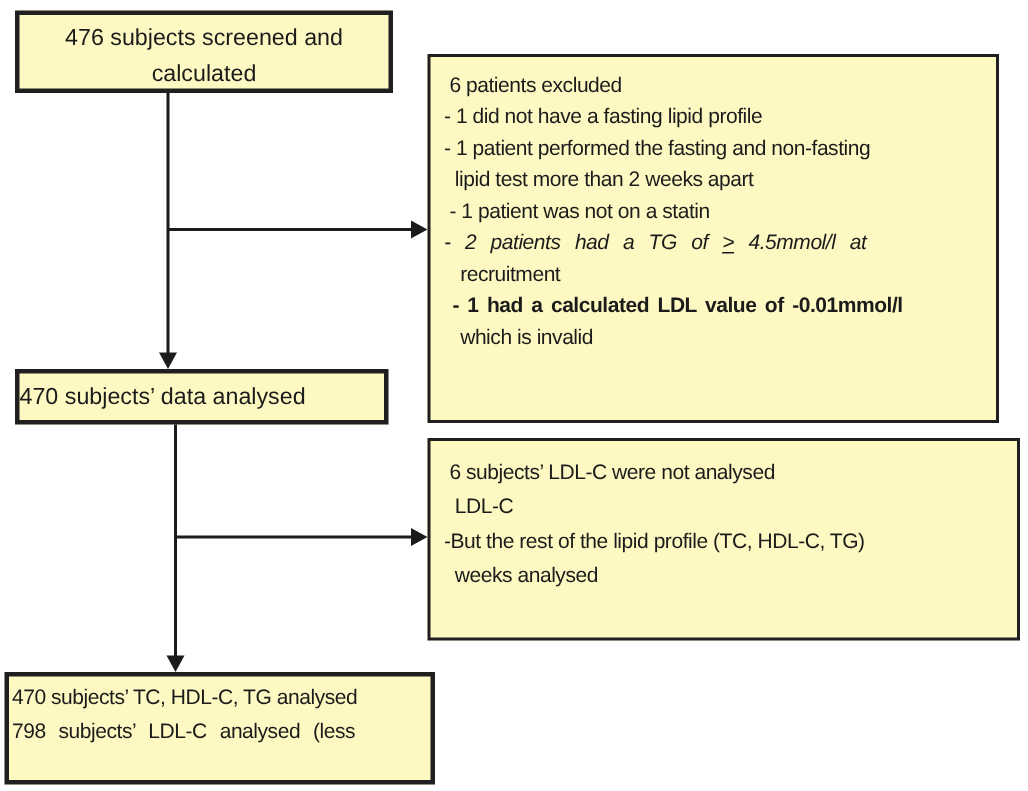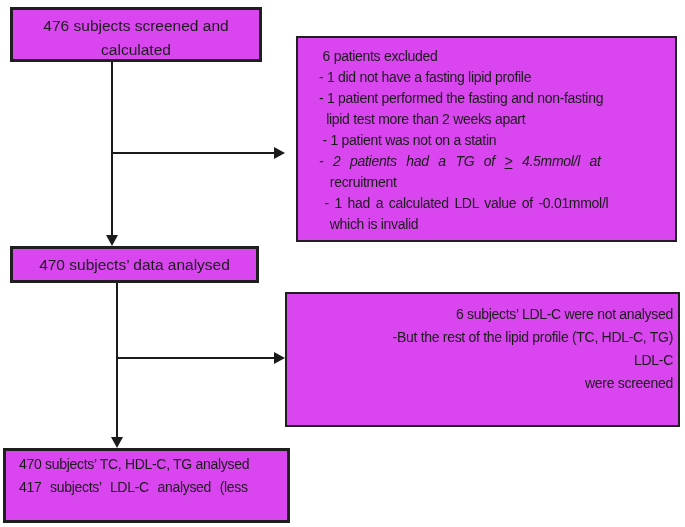--- a/index.html
+++ b/index.html
@@ -13,62 +13,61 @@
     width: 685px;
     height: 527px;
     background: #ffffff;
     font-family: "Liberation Sans", "DejaVu Sans", sans-serif;
     color: #1b1b1b;
   }
   .box {
     position: absolute;
     box-sizing: border-box;
     border: 3px solid #1f1f1f;
-    background: #d946ef;
+    background: #fef9c3;
     white-space: pre-wrap;
   }
   .box .line {
     white-space: pre-wrap;
   }
   
   .box-screened {
     left: 10px; top: 7px; width: 252px; height: 55px;
     text-align: center;
     font-size: 15.5px; line-height: 24px;
     padding-top: 4px;
   }
   
   .box-excluded {
-    left: 296px; top: 36px; width: 381px; height: 206px;
+    left: 285px; top: 36px; width: 381px; height: 246px;
     border-width: 2px;
     font-size: 14px; line-height: 21px; letter-spacing: -0.3px;
-    padding: 8px 5px 0 21px;
+    padding: 8px 5px 0 9px;
     text-align: left;
   }
   .box-excluded .line:nth-child(6) { word-spacing: 6px; font-style: italic; }
-  .box-excluded .line:nth-child(8) { word-spacing: 2px; }
+  .box-excluded .line:nth-child(8) { word-spacing: 2px; font-weight: bold; }
   
   .box-analysed {
     left: 10px; top: 246px; width: 249px; height: 37px;
-    text-align: center;
     font-size: 15.5px; line-height: 31px;
   }
   
   .box-ldl-not-analysed {
     left: 285px; top: 292px; width: 395px; height: 135px;
     border-width: 2px;
     font-size: 14px; line-height: 23px; letter-spacing: -0.3px;
     padding: 9px 5px 0 9px;
-    text-align: right;
+    text-align: left;
   }
   
   .box-final {
     left: 3px; top: 448px; width: 287px; height: 75px;
     font-size: 14px; line-height: 23px; letter-spacing: -0.3px;
-    padding: 2px 5px 0 13px;
+    padding: 2px 5px 0 2px;
     text-align: left;
   }
   .box-final .line:nth-child(2) { word-spacing: 5px; }
   
   .geq {
     text-decoration: underline;
     text-underline-offset: 2px;
   }
   
   .vline, .hline {
@@ -104,23 +103,23 @@
 <body>
 
 <div class="figure">
 
   <div class="box box-screened"><div class="line">476 subjects screened and</div><div class="line">calculated</div></div>
 
   <div class="box box-excluded"><div class="line"> 6 patients excluded</div><div class="line">- 1 did not have a fasting lipid profile</div><div class="line">- 1 patient performed the fasting and non-fasting</div><div class="line">  lipid test more than 2 weeks apart</div><div class="line"> - 1 patient was not on a statin</div><div class="line">- 2 patients had a TG of <span class="geq">&gt;</span> 4.5mmol/l at</div><div class="line">   recruitment</div><div class="line"> - 1 had a calculated LDL value of -0.01mmol/l</div><div class="line">   which is invalid</div></div>
 
   <div class="box box-analysed"><div class="line">470 subjects’ data analysed</div></div>
 
-  <div class="box box-ldl-not-analysed"><div class="line"> 6 subjects’ LDL-C were not analysed</div><div class="line">-But the rest of the lipid profile (TC, HDL-C, TG)</div><div class="line">  LDL-C</div><div class="line">  were screened</div></div>
+  <div class="box box-ldl-not-analysed"><div class="line"> 6 subjects’ LDL-C were not analysed</div><div class="line">  LDL-C</div><div class="line">-But the rest of the lipid profile (TC, HDL-C, TG)</div><div class="line">  weeks analysed</div></div>
 
-  <div class="box box-final"><div class="line">470 subjects’ TC, HDL-C, TG analysed</div><div class="line">417 subjects’ LDL-C analysed (less</div></div>
+  <div class="box box-final"><div class="line">470 subjects’ TC, HDL-C, TG analysed</div><div class="line">798 subjects’ LDL-C analysed (less</div></div>
 
   <div class="vline vline-1"></div>
   <div class="ah ah-down ah-down-1"></div>
 
   <div class="hline hline-1"></div>
   <div class="ah ah-right ah-right-1"></div>
 
   <div class="vline vline-2"></div>
   <div class="ah ah-down ah-down-2"></div>
 

